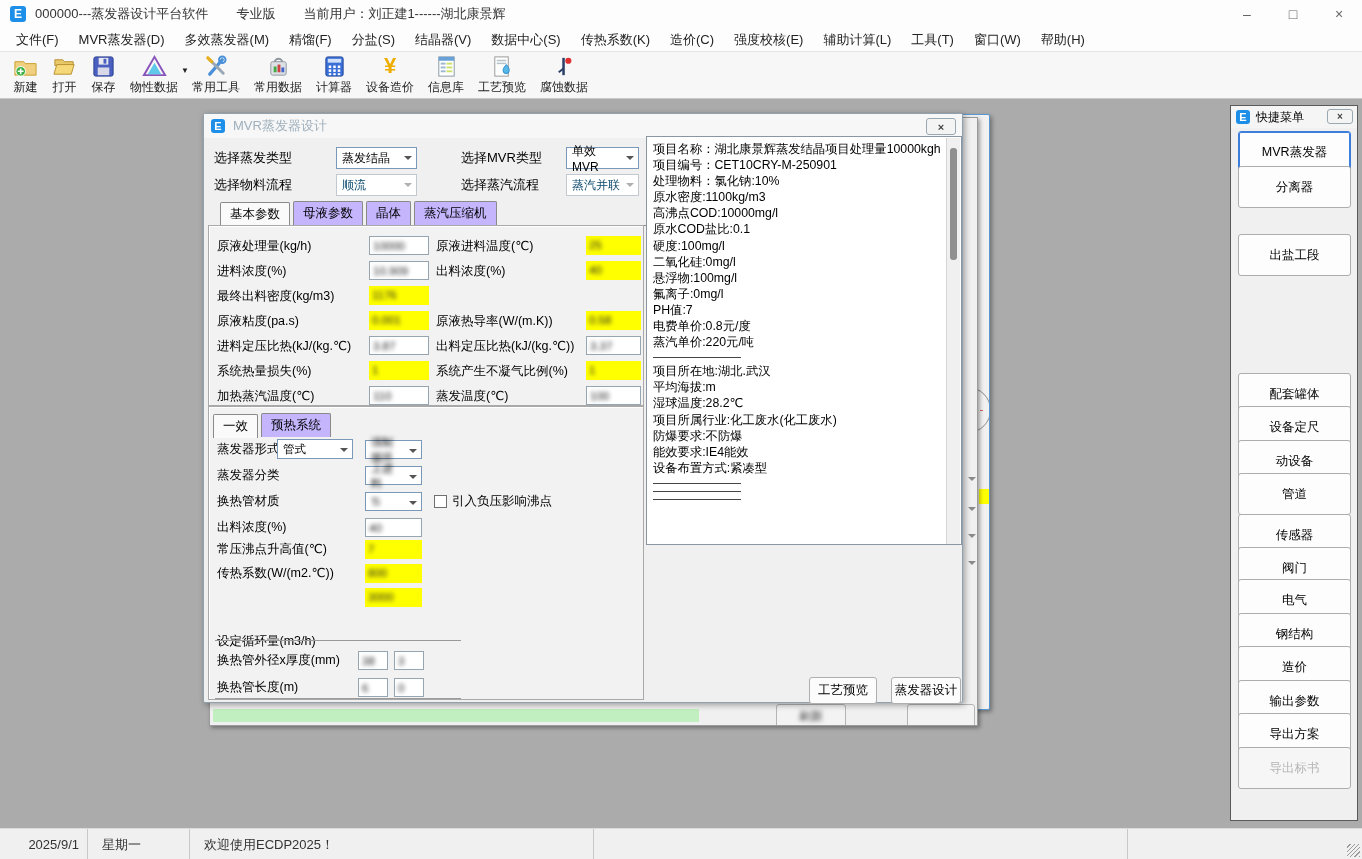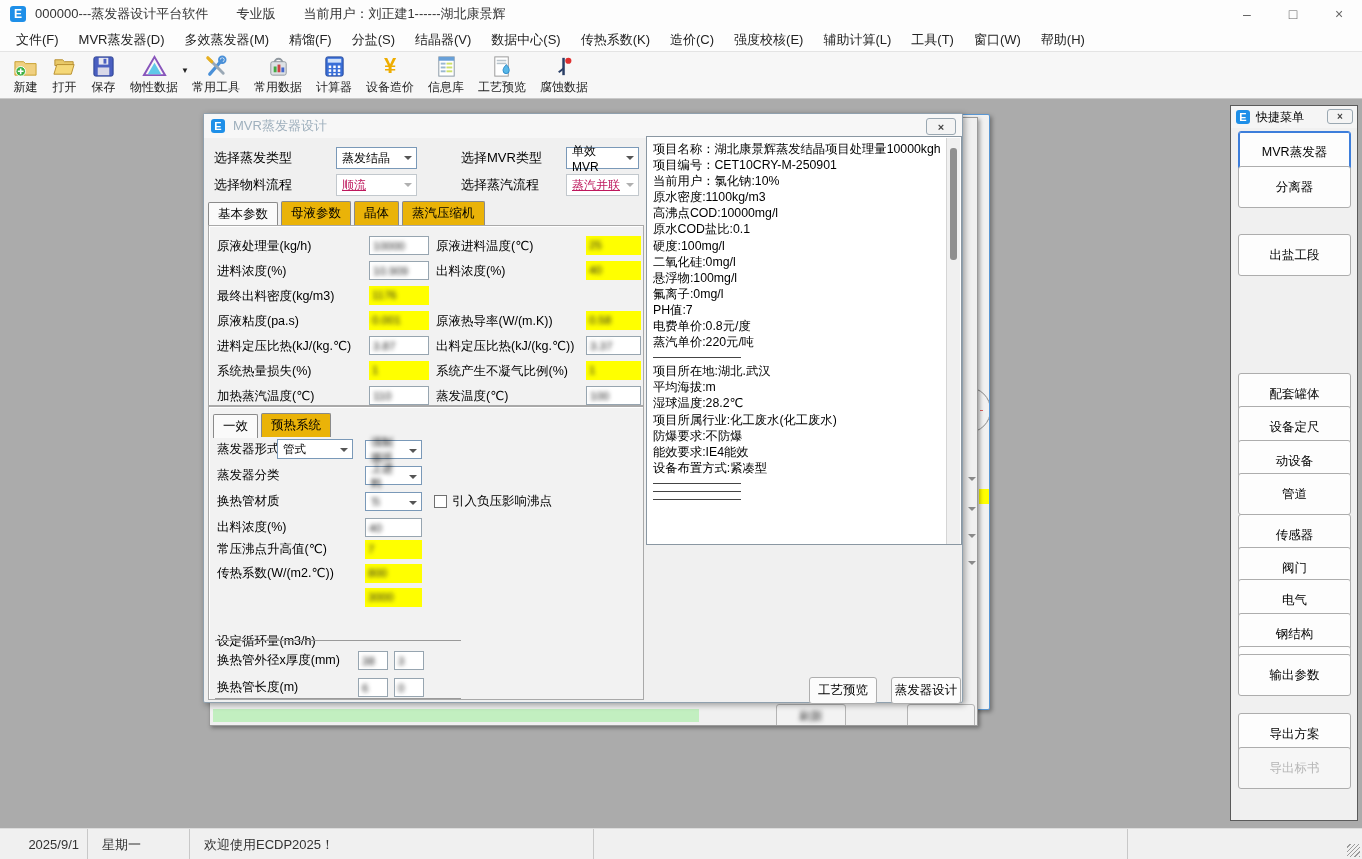--- a/index.html
+++ b/index.html
@@ -60,27 +60,27 @@
   .dlg-title { font-size:13px; color:#9fb0bd; margin-left:8px; }
   .dlg-close { position:absolute; right:6px; top:4px; width:30px; height:17px; background:#f4f4f4;
     border:1px solid #9aa8b2; border-radius:3px; color:#444; font-size:11px; font-weight:bold;
     display:flex; align-items:center; justify-content:center; }
 
   .sel-label { position:absolute; font-size:13px; color:#000; height:22px; line-height:22px; }
   .combo { position:absolute; height:22px; background:#fff; border:1px solid #7a99b8;
     font-size:12px; color:#000; display:flex; align-items:center; padding:0 18px 0 5px; }
   .combo .carr { position:absolute; right:4px; top:8px; width:0; height:0;
     border:4px solid transparent; border-top-color:#555; }
-  .combo.disabled { color:#be185d; border-color:#c2c8cd;text-decoration:underline; }
+  .combo.disabled { color:#0c4a6e; border-color:#c2c8cd; }
   .combo.disabled .carr { border-top-color:#b0b0b0; }
   .combo.small { height:19px; font-size:11px; }
 
   .tabstrip { position:absolute; display:flex; border-bottom:1px solid #8a8a8a; }
   .tab { border:1px solid #8a8a8a; border-bottom:none; border-radius:2px 2px 0 0;
-    padding:3px 9px 2px 9px; font-size:12.5px; background:#eab308; color:#000; margin-right:3px; }
+    padding:3px 9px 2px 9px; font-size:12.5px; background:#c4b5fd; color:#000; margin-right:3px; }
   .tab.active { background:#fafafa; position:relative; top:1px; padding-bottom:3px; }
 
   .panel { position:absolute; background:#f2f2f2; border:1px solid #a9a9a9;
     box-shadow:inset 1px 1px 0 #fff; }
   .prow { position:absolute; left:0; width:100%; height:20px; }
   .plabel { position:absolute; font-size:12.5px; color:#000; white-space:nowrap; line-height:20px; }
   .pfield { position:absolute; top:0px; width:60px; height:19px; font-size:11.5px;
     line-height:18px; padding:0 3px; color:#222; overflow:hidden; }
   .pfield.white { background:#fff; border:1px solid #97a5b0; }
   .pfield.yellow { background:#ffff00; }
@@ -310,21 +310,21 @@
   <div class="combo disabled" style="left:132px;top:60px;width:81px;">
       <span>顺流</span>
       <span class="carr"></span>
     </div>
   <div class="sel-label" style="left:257px;top:60px;">选择蒸汽流程</div>
   <div class="combo disabled" style="left:362px;top:60px;width:73px;">
       <span>蒸汽并联</span>
       <span class="carr"></span>
     </div>
 
-  <div class="tabstrip" style="left:4px;top:87px;width:436px;">
+  <div class="tabstrip" style="left:16px;top:87px;width:436px;">
     <div class="tab active">基本参数</div>
     <div class="tab">母液参数</div>
     <div class="tab">晶体</div>
     <div class="tab">蒸汽压缩机</div>
   </div>
 
   <div class="panel" style="left:4px;top:111px;width:436px;height:181px;">
     <div class="prow" style="top:10px;">
       <div class="plabel" style="left:8px;">原液处理量(kg/h)</div>
       <div class="pfield white" style="left:160px;"><span class="bv">10000</span></div>
@@ -421,21 +421,21 @@
     <div class="pfield white" style="left:149px;top:271px;width:30px;"><span class="bv">6</span></div>
     <div class="pfield white" style="left:185px;top:271px;width:30px;"><span class="bv">0</span></div>
 
     <div class="sep" style="left:6px;top:291px;width:246px;"></div>
   </div>
 
   <div class="rpanel">
     <div>
         <div class="pline">项目名称：湖北康景辉蒸发结晶项目处理量10000kgh</div>
         <div class="pline">项目编号：CET10CRY-M-250901</div>
-        <div class="pline">当前用户：氯化钠:10%</div>
+        <div class="pline">处理物料：氯化钠:10%</div>
         <div class="pline">原水密度:1100kg/m3</div>
         <div class="pline">高沸点COD:10000mg/l</div>
         <div class="pline">原水COD盐比:0.1</div>
         <div class="pline">硬度:100mg/l</div>
         <div class="pline">二氧化硅:0mg/l</div>
         <div class="pline">悬浮物:100mg/l</div>
         <div class="pline">氟离子:0mg/l</div>
         <div class="pline">PH值:7</div>
         <div class="pline">电费单价:0.8元/度</div>
         <div class="pline">蒸汽单价:220元/吨</div>
@@ -475,21 +475,21 @@
   <div class="qm-btn" style="top:128px;">出盐工段</div>
   <div class="qm-btn" style="top:267px;">配套罐体</div>
   <div class="qm-btn" style="top:300px;">设备定尺</div>
   <div class="qm-btn" style="top:334px;">动设备</div>
   <div class="qm-btn" style="top:367px;">管道</div>
   <div class="qm-btn" style="top:408px;">传感器</div>
   <div class="qm-btn" style="top:441px;">阀门</div>
   <div class="qm-btn" style="top:473px;">电气</div>
   <div class="qm-btn" style="top:507px;">钢结构</div>
   <div class="qm-btn" style="top:540px;">造价</div>
-  <div class="qm-btn" style="top:548px;">输出参数</div>
+  <div class="qm-btn" style="top:574px;">输出参数</div>
   <div class="qm-btn" style="top:607px;">导出方案</div>
   <div class="qm-btn disabled" style="top:641px;">导出标书</div>
 </div>
 
 <div class="statusbar">
   <div class="sb-cell" style="left:0;width:88px;justify-content:flex-end;padding-right:8px;">2025/9/1</div>
   <div class="sb-cell" style="left:88px;width:102px;padding-left:14px;">星期一</div>
   <div class="sb-cell" style="left:190px;width:404px;padding-left:14px;">欢迎使用ECDP2025！</div>
   <div class="sb-cell" style="left:594px;width:534px;"></div>
   <div class="sb-cell" style="left:1128px;width:234px;border-right:none;"></div>

